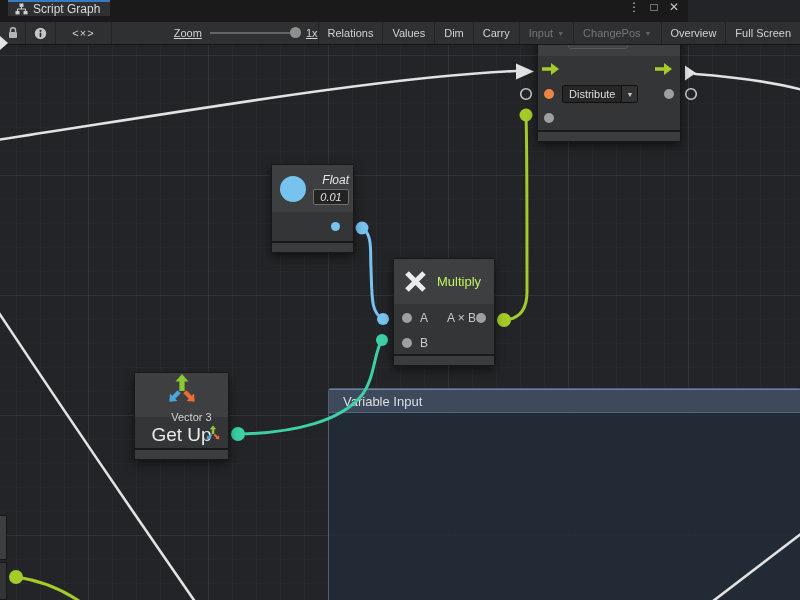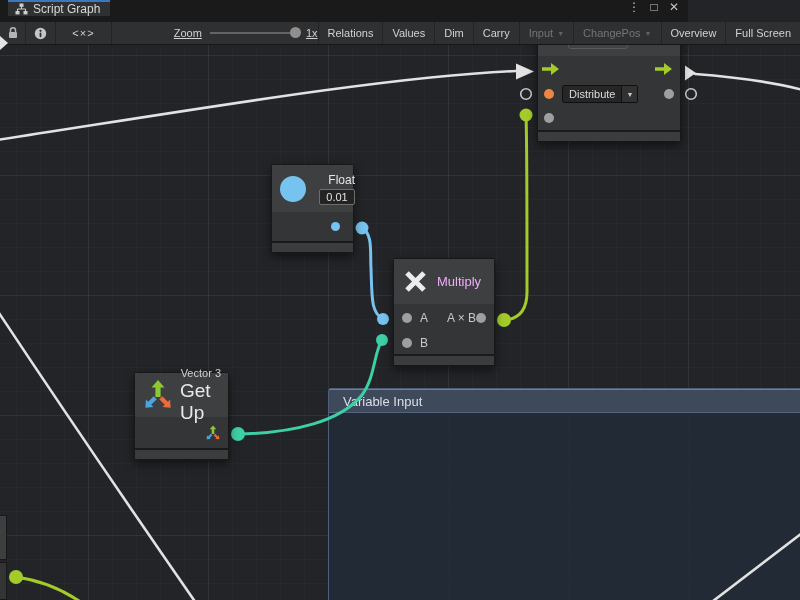--- a/index.html
+++ b/index.html
@@ -100,39 +100,39 @@
   }
   .pill .caret { font-size:8px; color:#bbb; }
   .ne-r1 { height:26px; padding:0 4px; }
   .ne-r2 { height:24px; padding:0 6px 0 6px; }
   .ne-r3 { height:24px; padding:0 6px; }
   .enum-dd { display:flex; align-items:stretch; height:18px; margin-left:8px; border:1px solid #101010; border-radius:2px; overflow:hidden; }
   .enum-dd .val { background:#262626; color:#dcdcdc; font-size:11px; display:flex; align-items:center; padding:0 6px; }
   .enum-dd .arr { background:#323232; border-left:1px solid #101010; width:16px; display:flex; align-items:center; justify-content:center; font-size:7px; color:#c9c9c9; }
   
   .node-float { left:271px; top:164px; width:83px; }
-  .node-float .node-header { height:47px; padding:0 8px; gap:13px; }
+  .node-float .node-header { height:47px; padding:0 8px; gap:7px;font-style:italic; }
   .float-icon { width:26px; height:26px; border-radius:50%; background:var(--wire-blue,#7dc6ee); flex:none; }
   .float-col { display:flex; flex-direction:column; align-items:flex-end; gap:2px; flex:1; }
   .float-title { font-size:12px; color:#e6e6e6; }
   .float-val { width:36px; height:16px; background:#232323; border:1px solid #6e6e6e; border-radius:2px;
     font-size:11px; color:#e0e0e0; display:flex; align-items:center; justify-content:center; }
   .nf-row { height:29px; padding:0 13px; justify-content:flex-end; }
   
   .node-mult { left:393px; top:258px; width:102px; }
   .node-mult .node-header { height:45px; padding:0 9px; gap:9px; }
-  .mult-title { font-size:13px; color:#f0abfc; }
+  .mult-title { font-size:13px; color:#bef264; }
   .nm-r1 { height:28px; padding:0 8px; }
   .nm-r1 .lbl-a { margin-left:8px; }
   .nm-r1 .lbl-out { margin-left:auto; }
   .nm-r2 { height:22px; padding:0 8px; }
   .nm-r2 .lbl-b { margin-left:8px; }
   
   .node-vec { left:134px; top:372px; width:95px; }
-  .node-vec .node-header { height:44px; padding:0 7px; gap:6px; }
+  .node-vec .node-header { height:44px; padding:0 7px; gap:6px;flex-direction:column; }
   .vec-col { display:flex; flex-direction:column; align-items:flex-end; gap:1px; flex:1; }
   .vec-type { font-size:11px; color:#d2d2d2; }
   .vec-title { font-size:19px; color:#e9e9e9; }
   .nv-row { height:31px; padding:0 7px; justify-content:flex-end; }
   
   .sliver-a { position:absolute; left:0; top:515px; width:7px; height:45px; background:#3d3e40; border:1px solid #181818; border-left:none; z-index:5; }
   .sliver-b { position:absolute; left:0; top:562px; width:7px; height:38px; background:#333436; border:1px solid #181818; border-left:none; z-index:5; }
   .icon { flex:none; display:block; }
 </style>
 </head>

